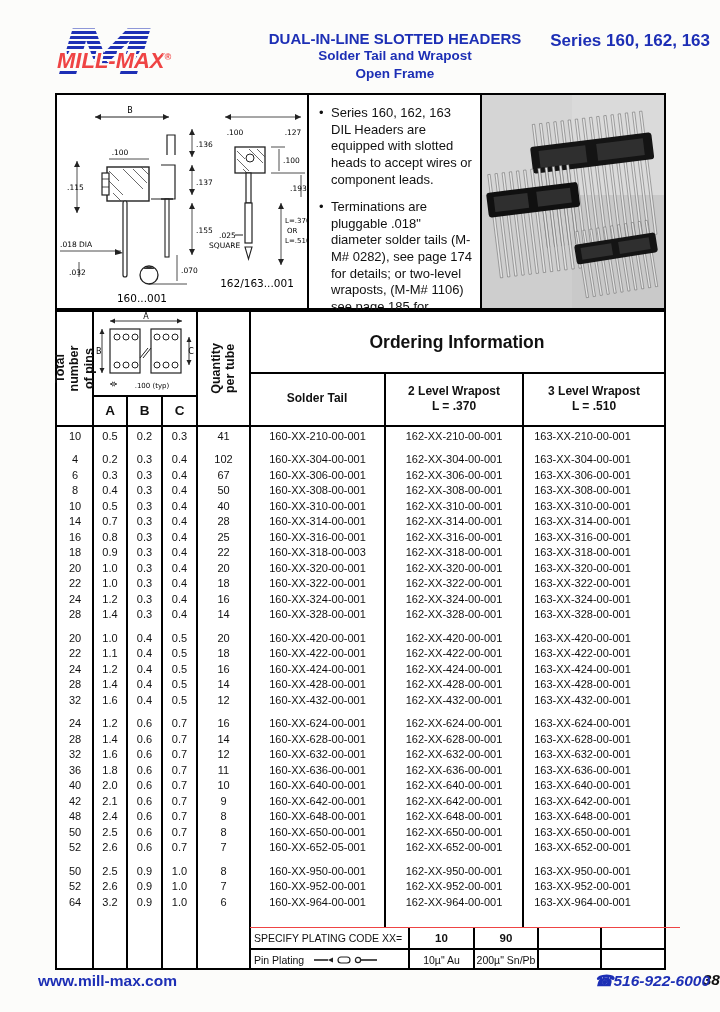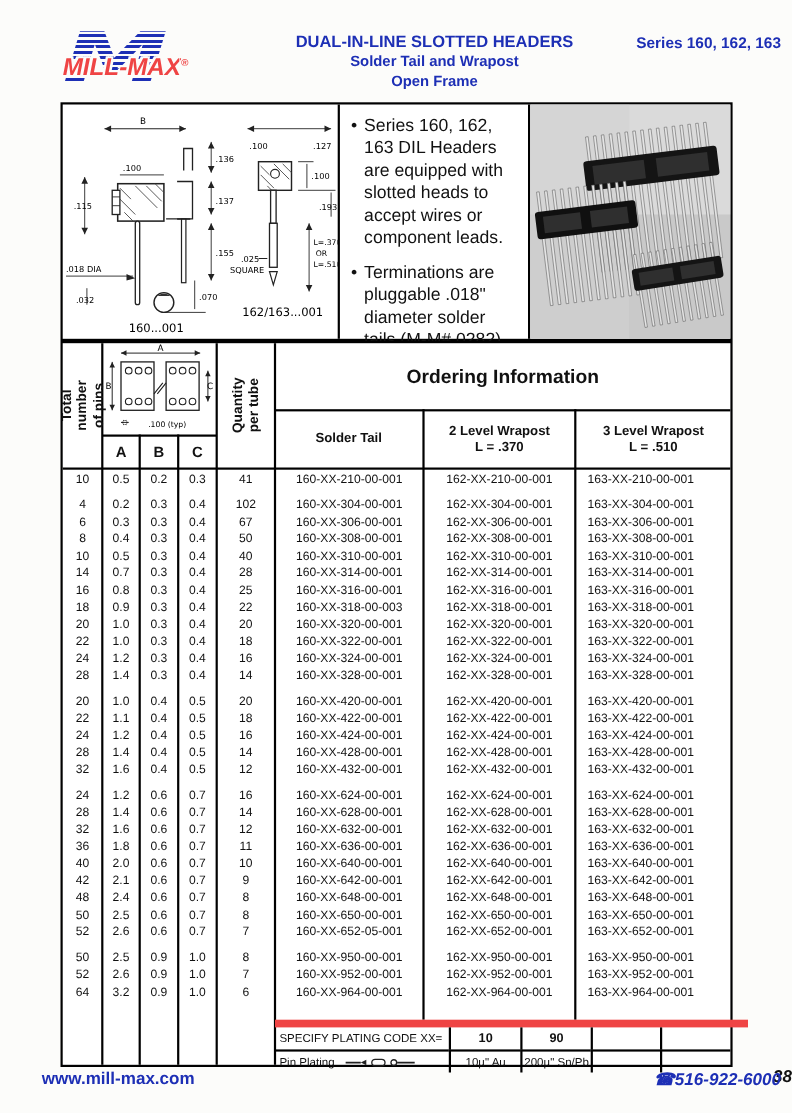--- a/index.html
+++ b/index.html
@@ -16,30 +16,30 @@
             -webkit-background-clip:text; background-clip:text; color:transparent;
             text-align:left; line-height:74px; }
   .logo-text { position:absolute; left:0px; top:26px; font:bold italic 22px "Liberation Sans", sans-serif;
                color:#ef4444; letter-spacing:0px;
                text-shadow:-2px -2px 0 #fcfcfa, 2px -2px 0 #fcfcfa, -2px 2px 0 #fcfcfa, 2px 2px 0 #fcfcfa, 0 2px 0 #fcfcfa, 0 -2px 0 #fcfcfa; }
   .logo-text sup { font-size:9px; }
   .titles { left:240px; top:30px; width:310px; text-align:center; color:#1d2fb5; }
   .title1 { font-size:15px; font-weight:bold; }
   .title2, .title3 { font-size:13.5px; font-weight:bold; line-height:1.3; }
   .series { left:528px; top:31px; width:182px; text-align:right; color:#1d2fb5;
-            font-size:14px; font-weight:bold; }
+            font-size:17px; font-weight:bold; }
 
   
   .figbox { left:55px; top:93px; width:607px; height:213px; border:2px solid #000; background:#fff; }
   .fig-div1 { position:absolute; left:250px; top:0; width:2px; height:213px; background:#000; }
   .fig-div2 { position:absolute; left:423px; top:0; width:2px; height:213px; background:#000; }
   .draw-panel { position:absolute; left:0; top:0; width:250px; height:213px; }
   .text-panel { position:absolute; left:252px; top:0; width:171px; height:213px; padding:10px 8px 0 8px; box-sizing:border-box; }
   .photo-panel { position:absolute; left:425px; top:0; width:182px; height:213px; }
-  .bullet { position:relative; padding-left:14px; font-size:16px; line-height:1.28; margin-bottom:11px; }
+  .bullet { position:relative; padding-left:14px; font-size:13px; line-height:1.28; margin-bottom:11px; }
   .bullet::before { content:"•"; position:absolute; left:2px; top:0; }
   svg text { font-family:"DejaVu Sans", sans-serif; }
 
   
   .mtable { left:55px; top:310px; width:607px; height:656px; border:2px solid #000; background:#fff; }
   .vline, .hline { position:absolute; background:#000; }
   .rot-wrap { position:absolute; display:flex; align-items:center; justify-content:center; }
   .rot { transform:rotate(-90deg); font-weight:bold; font-size:12.5px; text-align:center; line-height:1.15; }
   .abc-cell { position:absolute; top:83px; height:30px; display:flex; align-items:center; justify-content:center;
               font-weight:bold; font-size:13.5px; }
@@ -50,21 +50,21 @@
 
   
   .rows { position:absolute; left:0; top:113px; width:607px; padding-top:3px; }
   .rgroup { margin-bottom:8px; }
   .drow { display:flex; height:15.5px; align-items:center; }
   .dcell { display:block; text-align:center; font-size:11px; }
   .c0{width:36px}.c1{width:34px}.c2{width:35px}.c3{width:35px}.c4{width:53px}
   .c5{width:135px}.c6{width:138px}.c7{width:119px}
 
   
-  .plating { position:absolute; left:193px; top:615px; width:430px; height:41px; border-top:7px solid #ef4444;
+  .plating { position:absolute; left:193px; top:615px; width:430px; height:41px; border-top:1px solid #ef4444;
              display:grid; grid-template-columns:158px 65px 64px 63px 64px; grid-template-rows:20px 21px; }
   .pcell { border-left:2px solid #000; display:flex; align-items:center; justify-content:center;
            font-size:10.5px; overflow:hidden; white-space:nowrap; box-sizing:border-box; }
   .pcell.first { border-left:none; justify-content:flex-start; padding-left:4px; }
   .pcell.r2 { border-top:2px solid #000; }
   .pcell.code { font-weight:bold; font-size:11.5px; }
   .pin-icons { margin-left:10px; }
 
   
   .foot-site { left:38px; top:972px; font-size:15.5px; font-weight:bold; color:#1d2fb5; }

